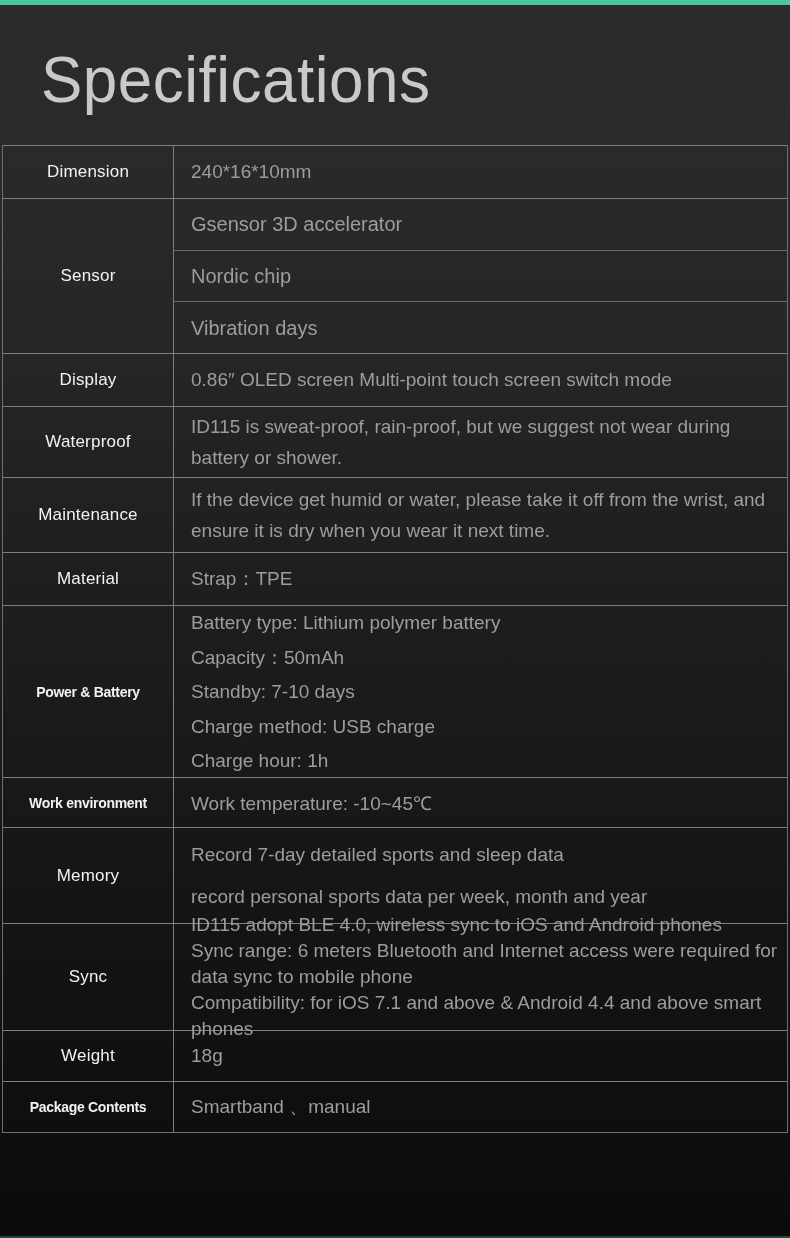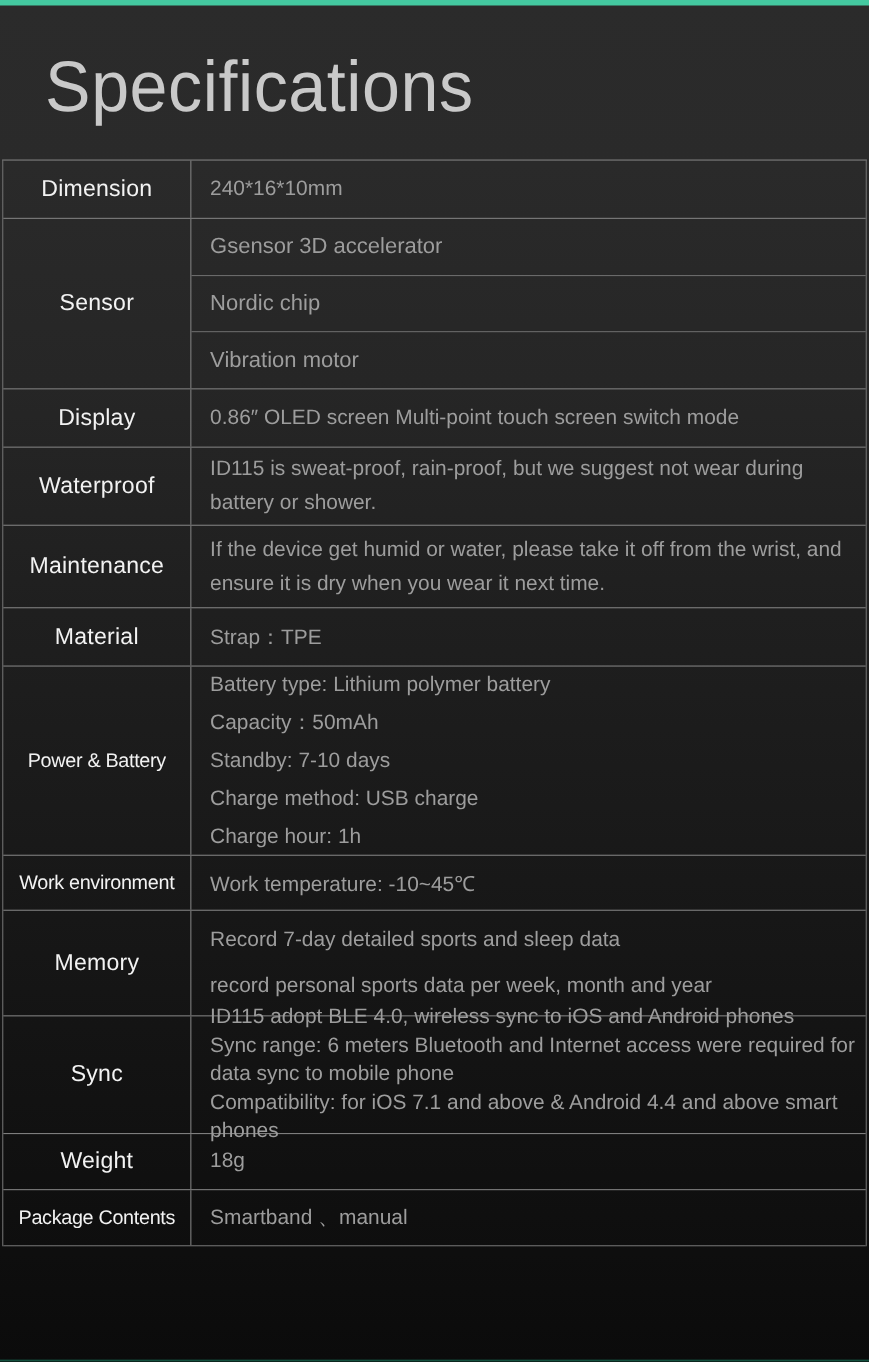--- a/index.html
+++ b/index.html
@@ -84,31 +84,32 @@
   }
   .cell-label {
     width: 171px;
     flex: 0 0 171px;
     box-sizing: border-box;
     border-right: 1px solid #7e7e7e;
     display: flex;
     align-items: center;
     justify-content: center;
     color: #f2f2f2;
-    font-size: 21px;
+    font-size: 17px;
     font-weight: 400;
     letter-spacing: 0.2px;
     text-align: center;
     padding: 0 2px;
     white-space: nowrap;
   }
   .cell-label.tight {
-    font-size: 18px;
+    font-size: 14px;
     letter-spacing: -0.3px;
     padding: 0 1px;
+    font-weight: bold;
   }
   .cell-value {
     flex: 1 1 auto;
     box-sizing: border-box;
     color: #9d9d9d;
     font-size: 19px;
     padding: 0 0 0 17px;
     display: flex;
     flex-direction: column;
     justify-content: center;
@@ -193,21 +194,21 @@
       <div class="cell-value">
         <div class="line">240*16*10mm</div>
       </div>
     </div>
 
     <div class="spec-row r-sensor">
       <div class="cell-label">Sensor</div>
       <div class="cell-value">
         <div class="subrow">Gsensor 3D accelerator</div>
         <div class="subrow">Nordic chip</div>
-        <div class="subrow">Vibration motor</div>
+        <div class="subrow">Vibration days</div>
       </div>
     </div>
 
     <div class="spec-row r-display">
       <div class="cell-label">Display</div>
       <div class="cell-value">
         <div class="line">0.86″ OLED screen Multi-point touch screen switch mode</div>
       </div>
     </div>
 

